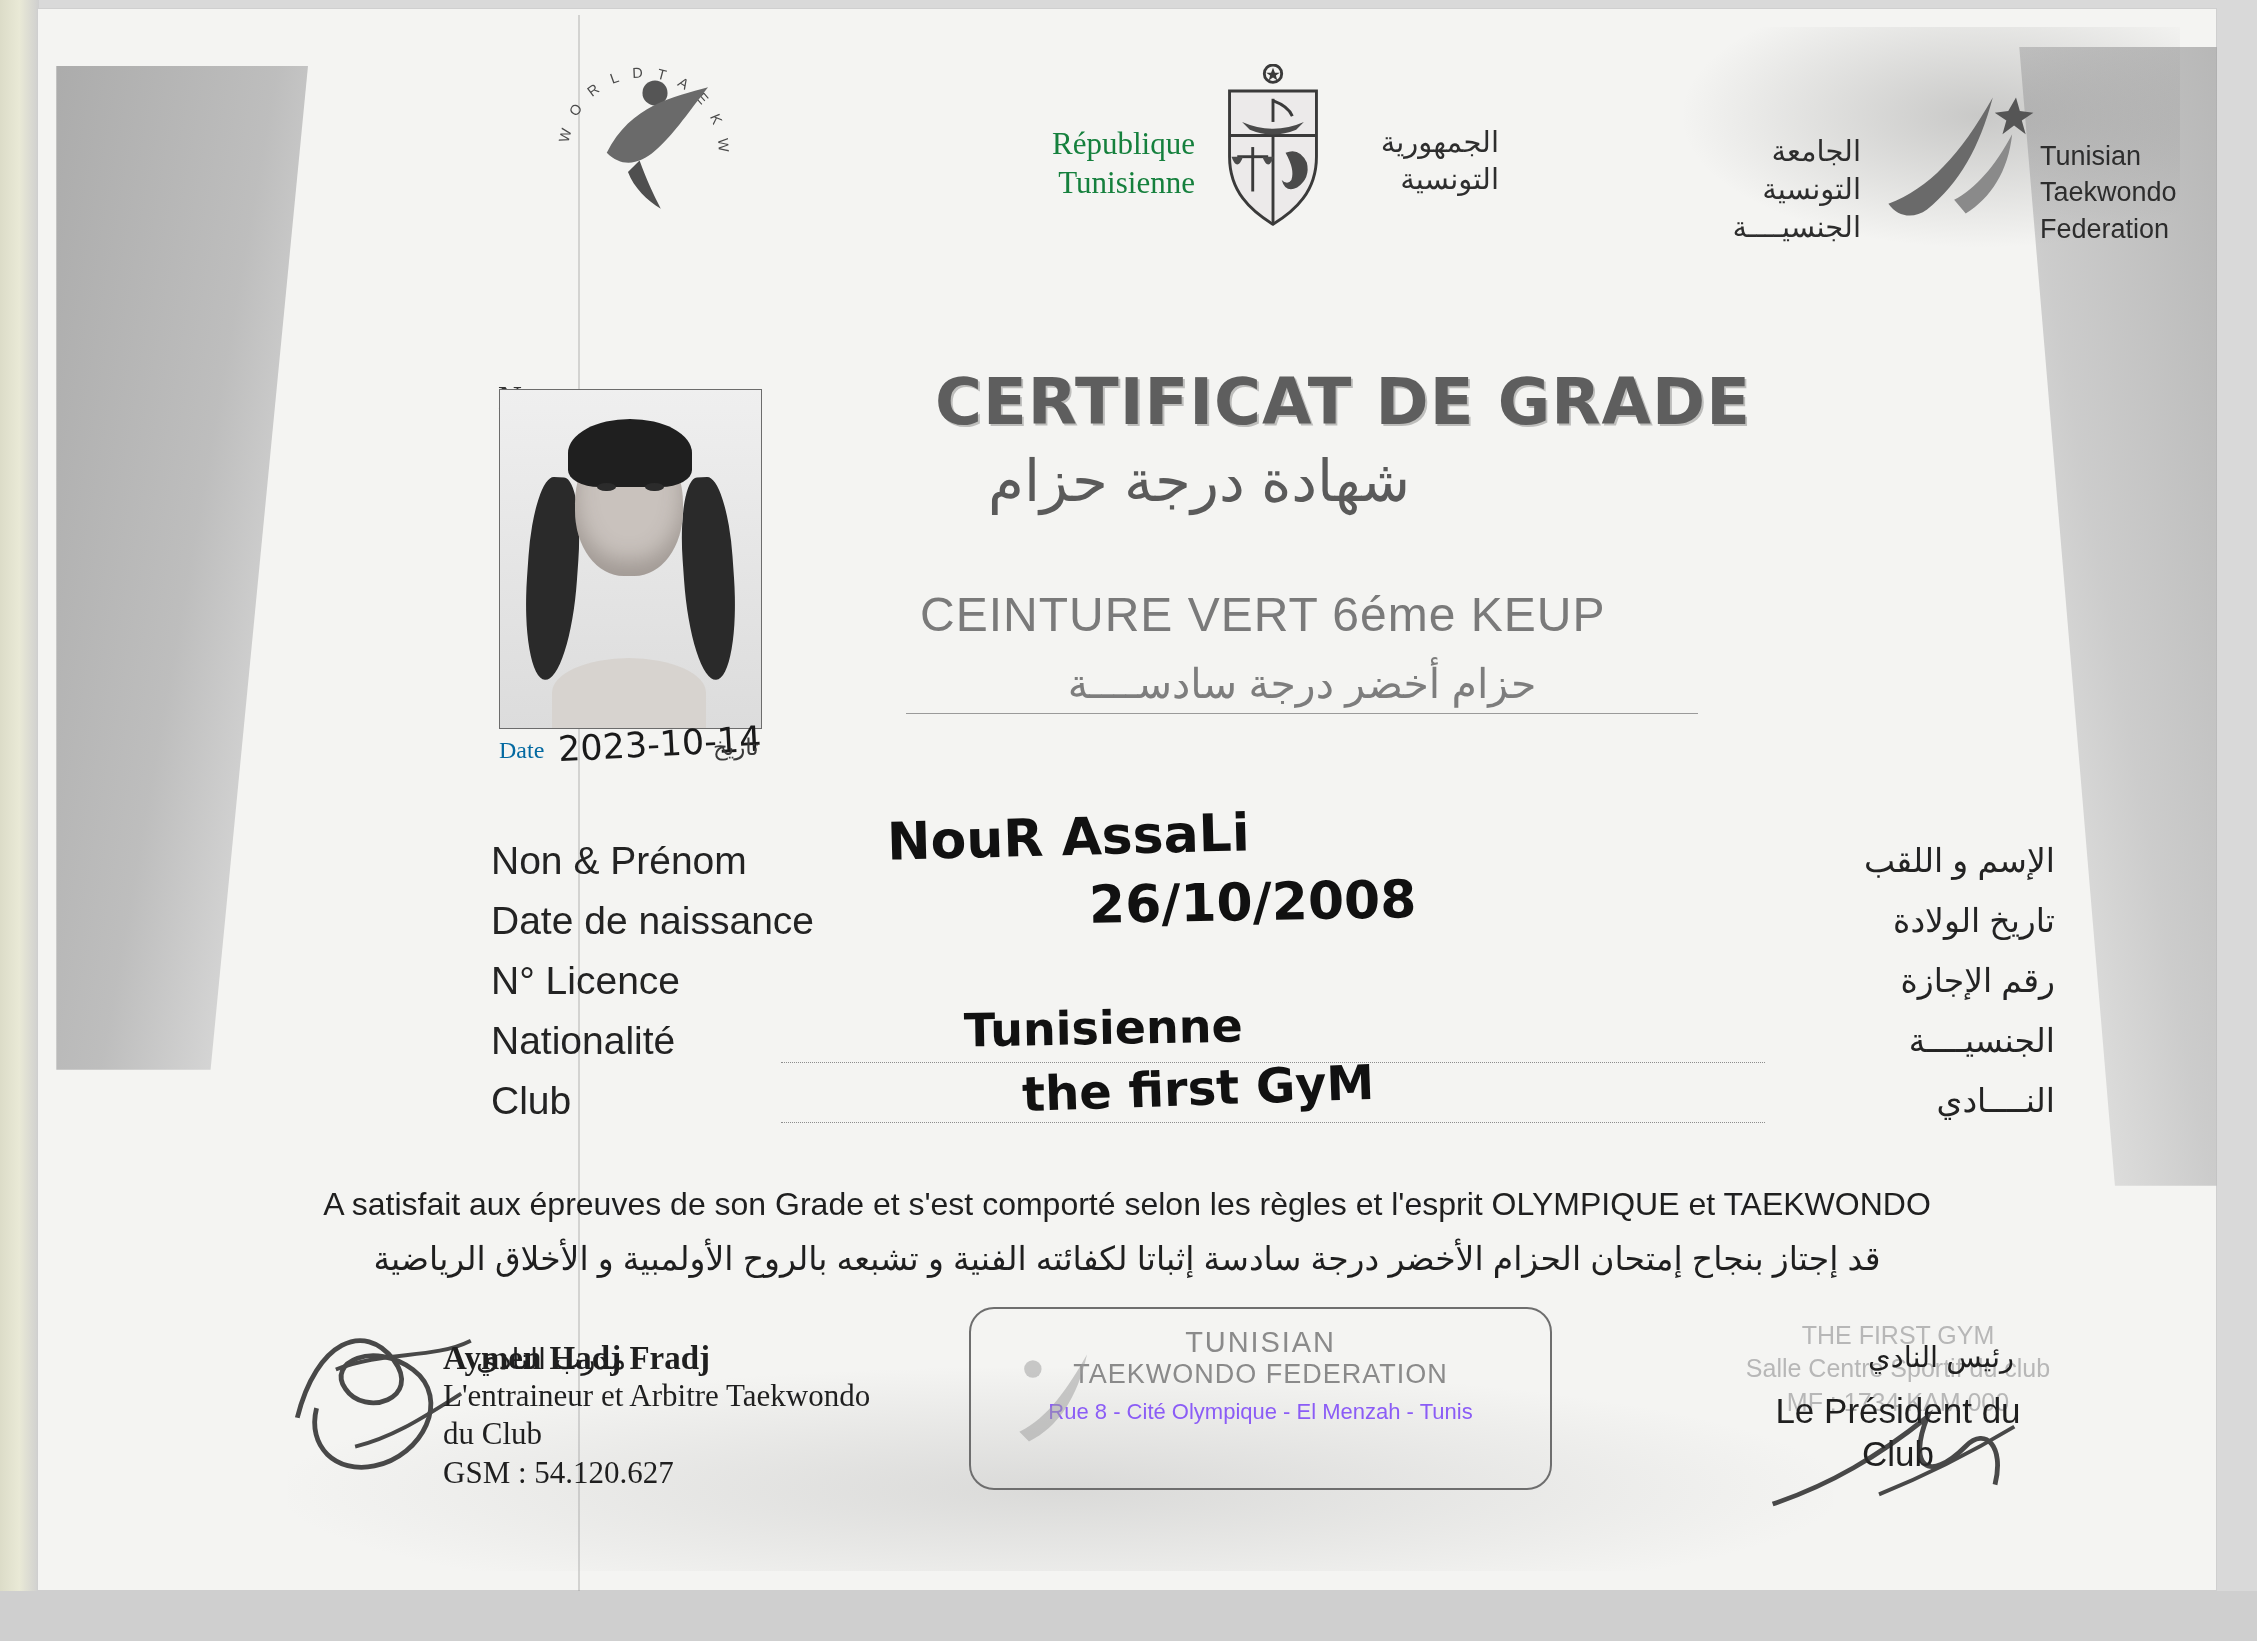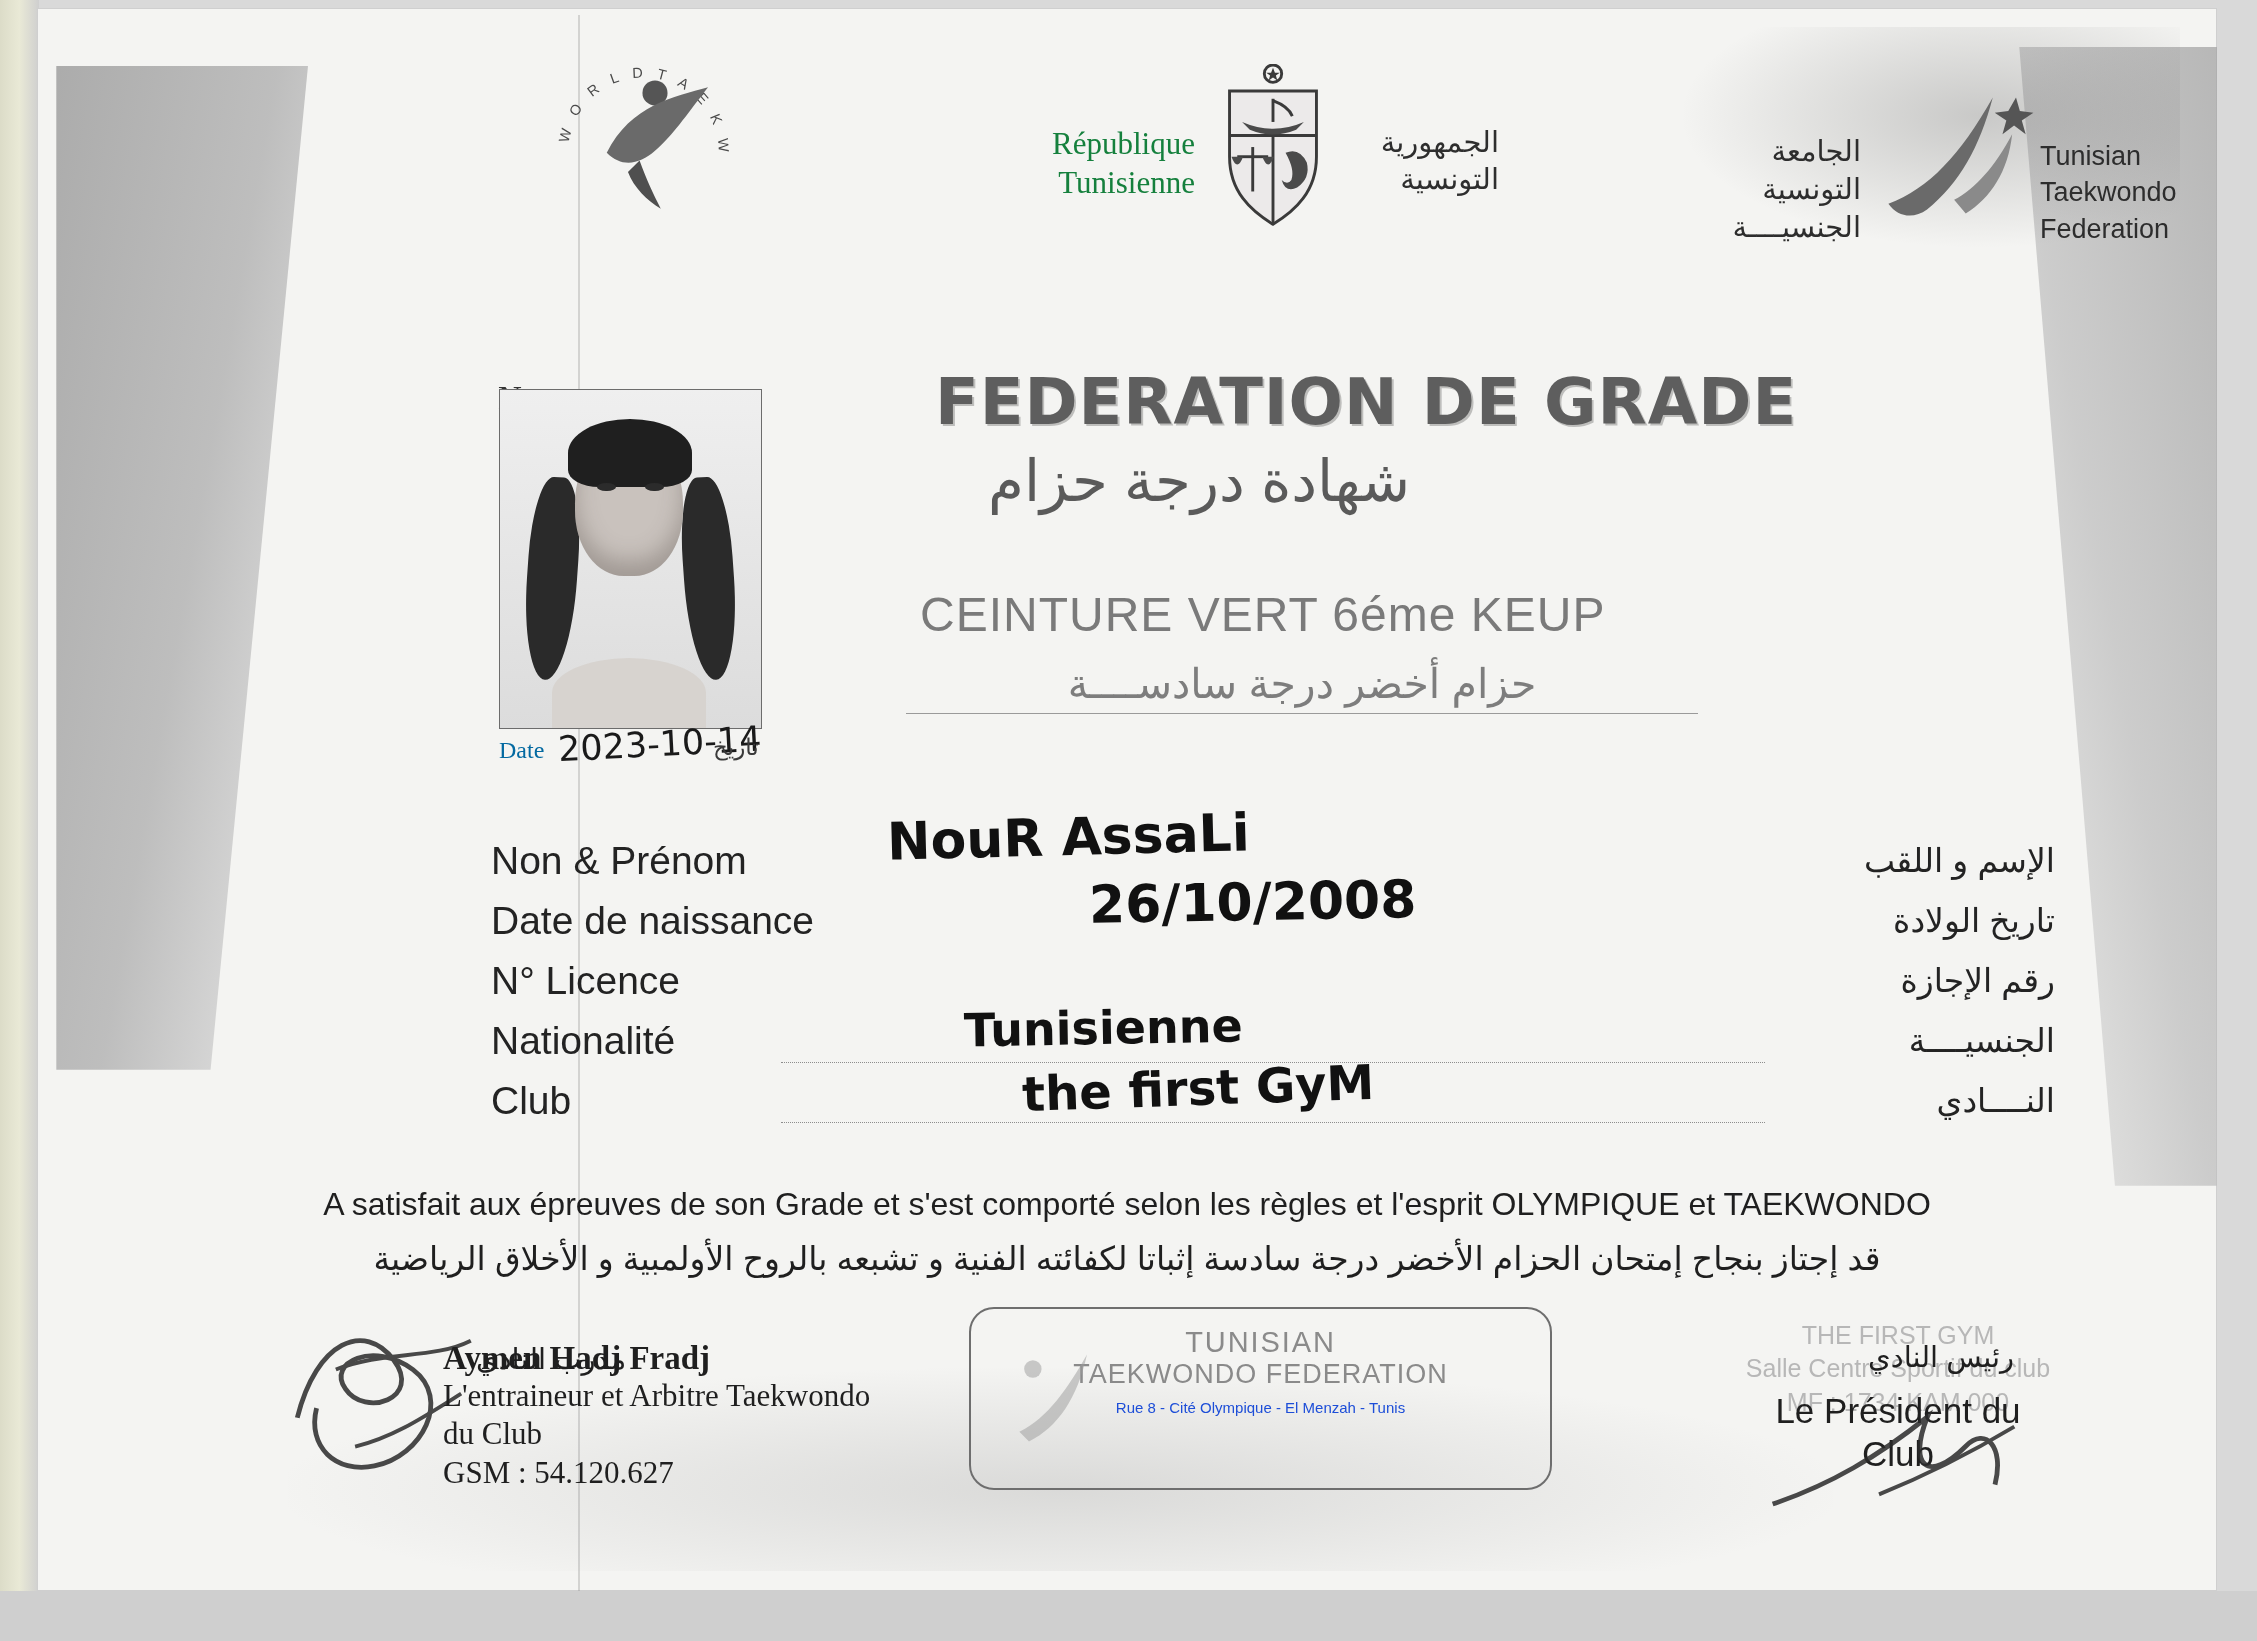--- a/index.html
+++ b/index.html
@@ -346,21 +346,21 @@
     left: 932px; top: 1299px;
     width: 579px; height: 179px;
     border: 2.9px solid #6e6e6e;
     border-radius: 25px;
     color: #8a8a8a;
     text-align: center;
     overflow: hidden;
   }
   .stamp .s1 { margin-top: 17.4px; font-size: 29px; letter-spacing: 1.9px; }
   .stamp .s2 { font-size: 27px; letter-spacing: 1px; }
-  .stamp .s3 { font-size: 15px; margin-top: 7.7px; line-height: 1.3; color: #1d4ed8; }
+  .stamp .s3 { font-size: 22px; margin-top: 7.7px; line-height: 1.3; color: #8b5cf6; }
   .stamp-glyph {
     position: absolute;
     left: 29px; top: 31px;
     width: 116px; height: 116px;
     opacity: .5;
   }
   .sig-right {
     position: absolute;
     right: 116px; top: 1381px;
     width: 406px;
@@ -460,21 +460,21 @@
         <path d="M150,18 l4,14 14,2 -12,8 4,14 -12,-9 -12,9 4,-14 -12,-8 14,-2 z" fill="#555"></path>
       </svg>
     </div>
 
     <div class="fed-en">
       <div>Tunisian</div>
       <div>Taekwondo</div>
       <div>Federation</div>
     </div>
 
-    <div class="title-fr">FEDERATION DE GRADE</div>
+    <div class="title-fr">CERTIFICAT DE GRADE</div>
     <div class="title-ar">شهادة درجة حزام</div>
     <div class="belt-fr">CEINTURE VERT 6éme KEUP</div>
     <div class="belt-ar">حزام أخضر درجة سادســــة</div>
 
     <div class="photo-n">N</div>
     <div class="photo-number">001990</div>
     <div class="photo-ar-num">عدد</div>
 
     <div class="photo-box">
       <div class="photo-hair-l"></div>

